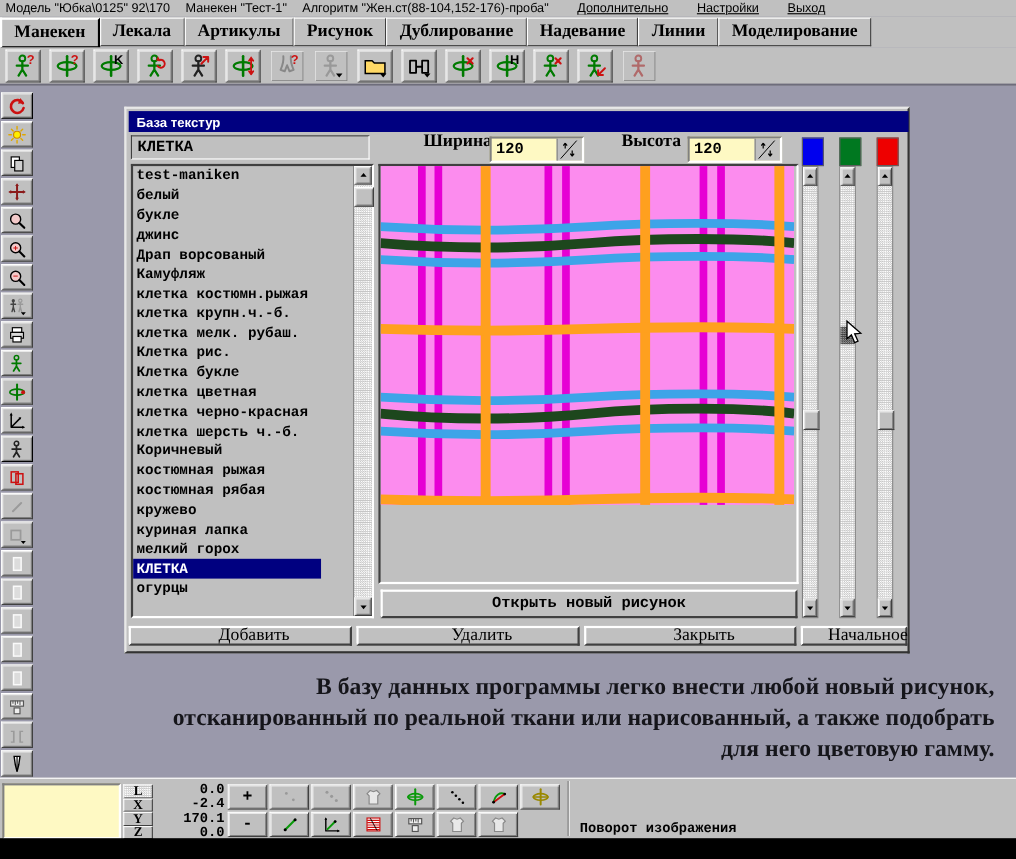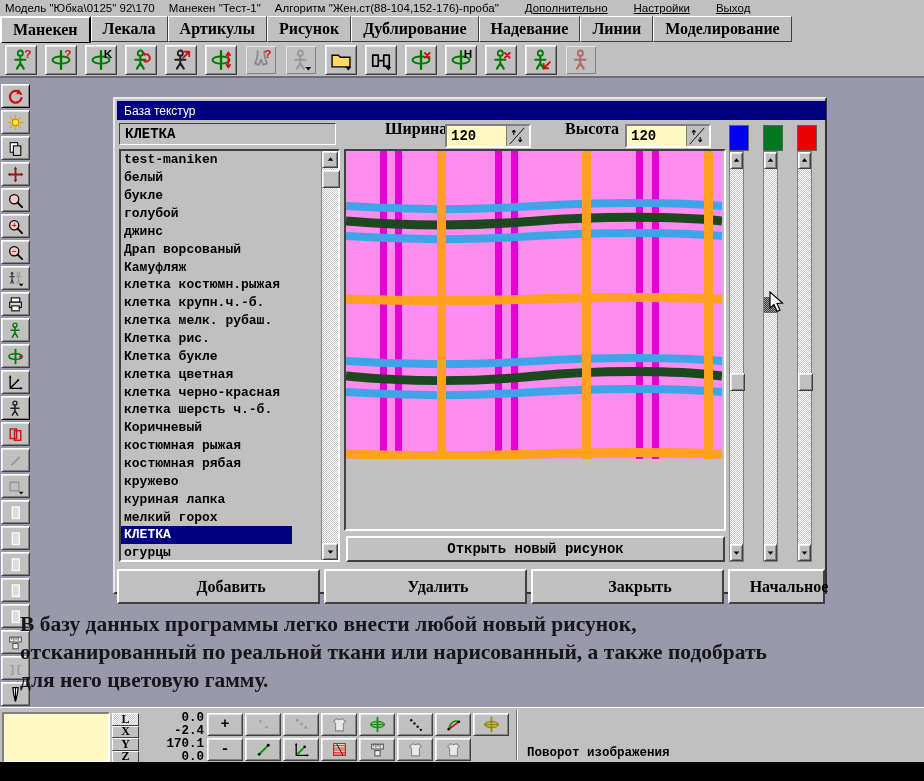--- a/index.html
+++ b/index.html
@@ -32,21 +32,21 @@
   #workspace{position:absolute;left:0;top:78px;width:924px;height:629px;background:#9a99ab;}
 
   #sidebar{position:absolute;left:1px;top:84px;width:30px;display:flex;flex-direction:column;gap:0;}
   .sbtn{width:27px;height:22px;margin-bottom:2px;display:flex;align-items:center;justify-content:center;}
   .sbtn svg{width:17px;height:17px;}
   .sbtn.active{border-color:#ffffff #000000 #000000 #ffffff;}
 
   #dialog{position:absolute;left:113px;top:97px;width:714px;height:497px;background:#c0c0c0;
           border:2px solid;border-color:#e8e8e8 #333 #333 #e8e8e8;box-sizing:border-box;}
   #dlg-title{position:absolute;left:2px;top:2px;width:702px;height:19px;background:#000080;color:#fff;
-             font-size:12px;font-weight:normal;display:flex;align-items:center;padding-left:7px;}
+             font-size:12px;font-weight:bold;display:flex;align-items:center;padding-left:7px;}
   #name-field{position:absolute;left:4px;top:24px;width:217px;height:22px;
               font-family:"Liberation Mono",monospace;font-weight:bold;font-size:14px;
               display:flex;align-items:center;padding-left:5px;box-sizing:border-box;
               border:1px solid;border-color:#404040 #fff #fff #404040;}
   .dim-label{position:absolute;top:21px;font-family:"Liberation Serif",serif;font-weight:bold;font-size:16px;}
   .dim-box{position:absolute;top:25px;width:86px;height:24px;box-sizing:border-box;display:flex;}
   .dim-val{flex:1;font-family:"Liberation Mono",monospace;font-weight:bold;font-size:14px;
            display:flex;align-items:center;padding-left:4px;}
   .spinner{width:22px;height:100%;background:#c0c0c0;border-left:1px solid #808080;}
   .swatch{position:absolute;top:26px;width:18px;height:24px;border:1px solid #606060;}
@@ -65,25 +65,25 @@
 
   #preview{position:absolute;left:229px;top:50px;width:382px;height:382px;box-sizing:border-box;
            border:2px solid;border-color:#404040 #fff #fff #404040;background:#c0c0c0;}
   #preview svg{display:block;}
 
   #open-btn{position:absolute;left:231px;top:437px;width:379px;height:26px;
             font-family:"Liberation Mono",monospace;font-weight:bold;font-size:14px;
             display:flex;align-items:center;justify-content:center;box-sizing:border-box;}
   .chan-sb{position:absolute;top:52px;width:15px;height:411px;box-sizing:border-box;
            border:1px solid #808080;display:flex;flex-direction:column;}
-  .dlg-btn{position:absolute;top:470px;height:35px;box-sizing:border-box;
-           font-family:"Liberation Serif",serif;font-weight:bold;font-size:16px;
+  .dlg-btn{position:absolute;top:470px;height:18px;box-sizing:border-box;
+           font-family:"Liberation Serif",serif;font-weight:normal;font-size:16px;
            display:flex;align-items:center;justify-content:center;padding-left:25px;}
 
-  #caption{position:absolute;left:20px;top:610px;width:884px;text-align:left;
+  #caption{position:absolute;left:20px;top:610px;width:884px;text-align:right;
            font-family:"Liberation Serif",serif;font-weight:bold;font-size:21.5px;
            color:#15151a;line-height:28px;}
 
   #statusbar{position:absolute;left:0;top:707px;width:924px;height:55px;background:#c0c0c0;
              border-top:1px solid #fff;}
   #sb-panel{position:absolute;left:2px;top:4px;width:104px;height:47px;}
   #lxyz{position:absolute;left:112px;top:5px;display:flex;flex-direction:column;}
   .axbtn{width:27px;height:12.5px;display:flex;align-items:center;justify-content:center;
          font-family:"Liberation Serif",serif;font-weight:bold;font-size:12px;
          border:1px solid;border-color:#fff #404040 #404040 #fff;background:#c0c0c0;box-sizing:border-box;}
@@ -418,21 +418,20 @@
       <div class="swatch" style="left: 614px; background: rgb(0, 0, 238);"></div>
       <div class="swatch" style="left: 648px; background: rgb(0, 120, 32);"></div>
       <div class="swatch" style="left: 682px; background: rgb(238, 0, 0);"></div>
     </div>
 
   <div id="listbox">
     <div id="listitems">
         <div class="li">test-maniken</div>
         <div class="li">белый</div>
         <div class="li">букле</div>
-        <div class="li">голубой</div>
         <div class="li">джинс</div>
         <div class="li">Драп ворсованый</div>
         <div class="li">Камуфляж</div>
         <div class="li">клетка костюмн.рыжая</div>
         <div class="li">клетка крупн.ч.-б.</div>
         <div class="li">клетка мелк. рубаш.</div>
         <div class="li">Клетка рис.</div>
         <div class="li">Клетка букле</div>
         <div class="li">клетка цветная</div>
         <div class="li">клетка черно-красная</div>

